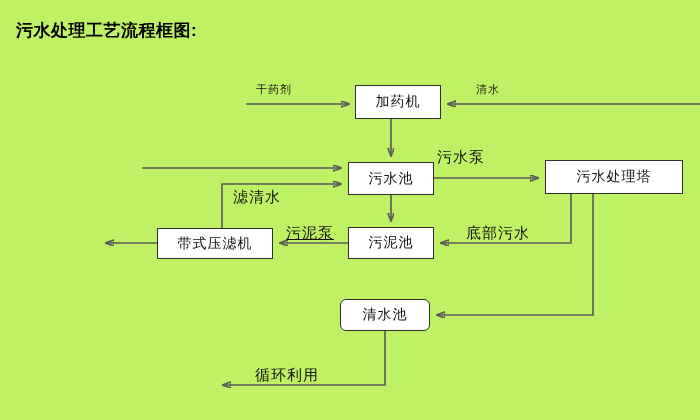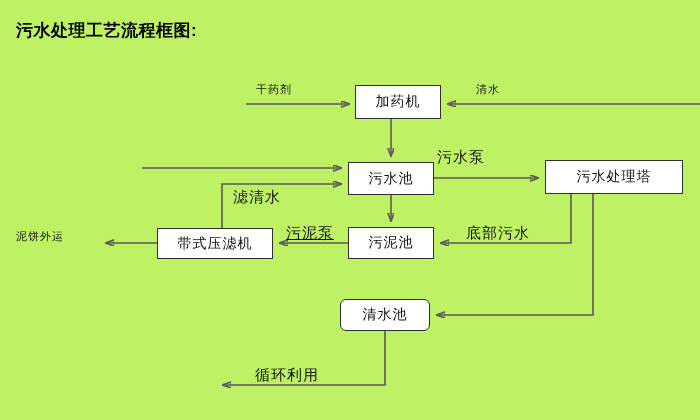--- a/index.html
+++ b/index.html
@@ -119,16 +119,15 @@
   <div class="node" style="left:348px; top:227px; width:86px; height:32px;">污泥池</div>
   <div class="node" style="left:157px; top:228px; width:116px; height:31px;">带式压滤机</div>
   <div class="node" style="left:340px; top:299px; width:90px; height:32px;border-radius:6px;">清水池</div>
 
   <div class="term-label" style="left:256px; top:82px;">干药剂</div>
   <div class="term-label" style="left:476px; top:82px;">清水</div>
   <div class="edge-label" style="left:233px; top:188px;">滤清水</div>
   <div class="edge-label" style="left:437px; top:148px;">污水泵</div>
   <div class="edge-label" style="left:286px; top:224px;text-decoration:underline;">污泥泵</div>
   <div class="edge-label" style="left:466px; top:224px;">底部污水</div>
-  <div class="term-label" style="left:16px; top:229px;">泥饼外运</div>
   <div class="edge-label" style="left:255px; top:366px;text-align:right;">循环利用</div>
 
 </div>
 
 </body></html>

